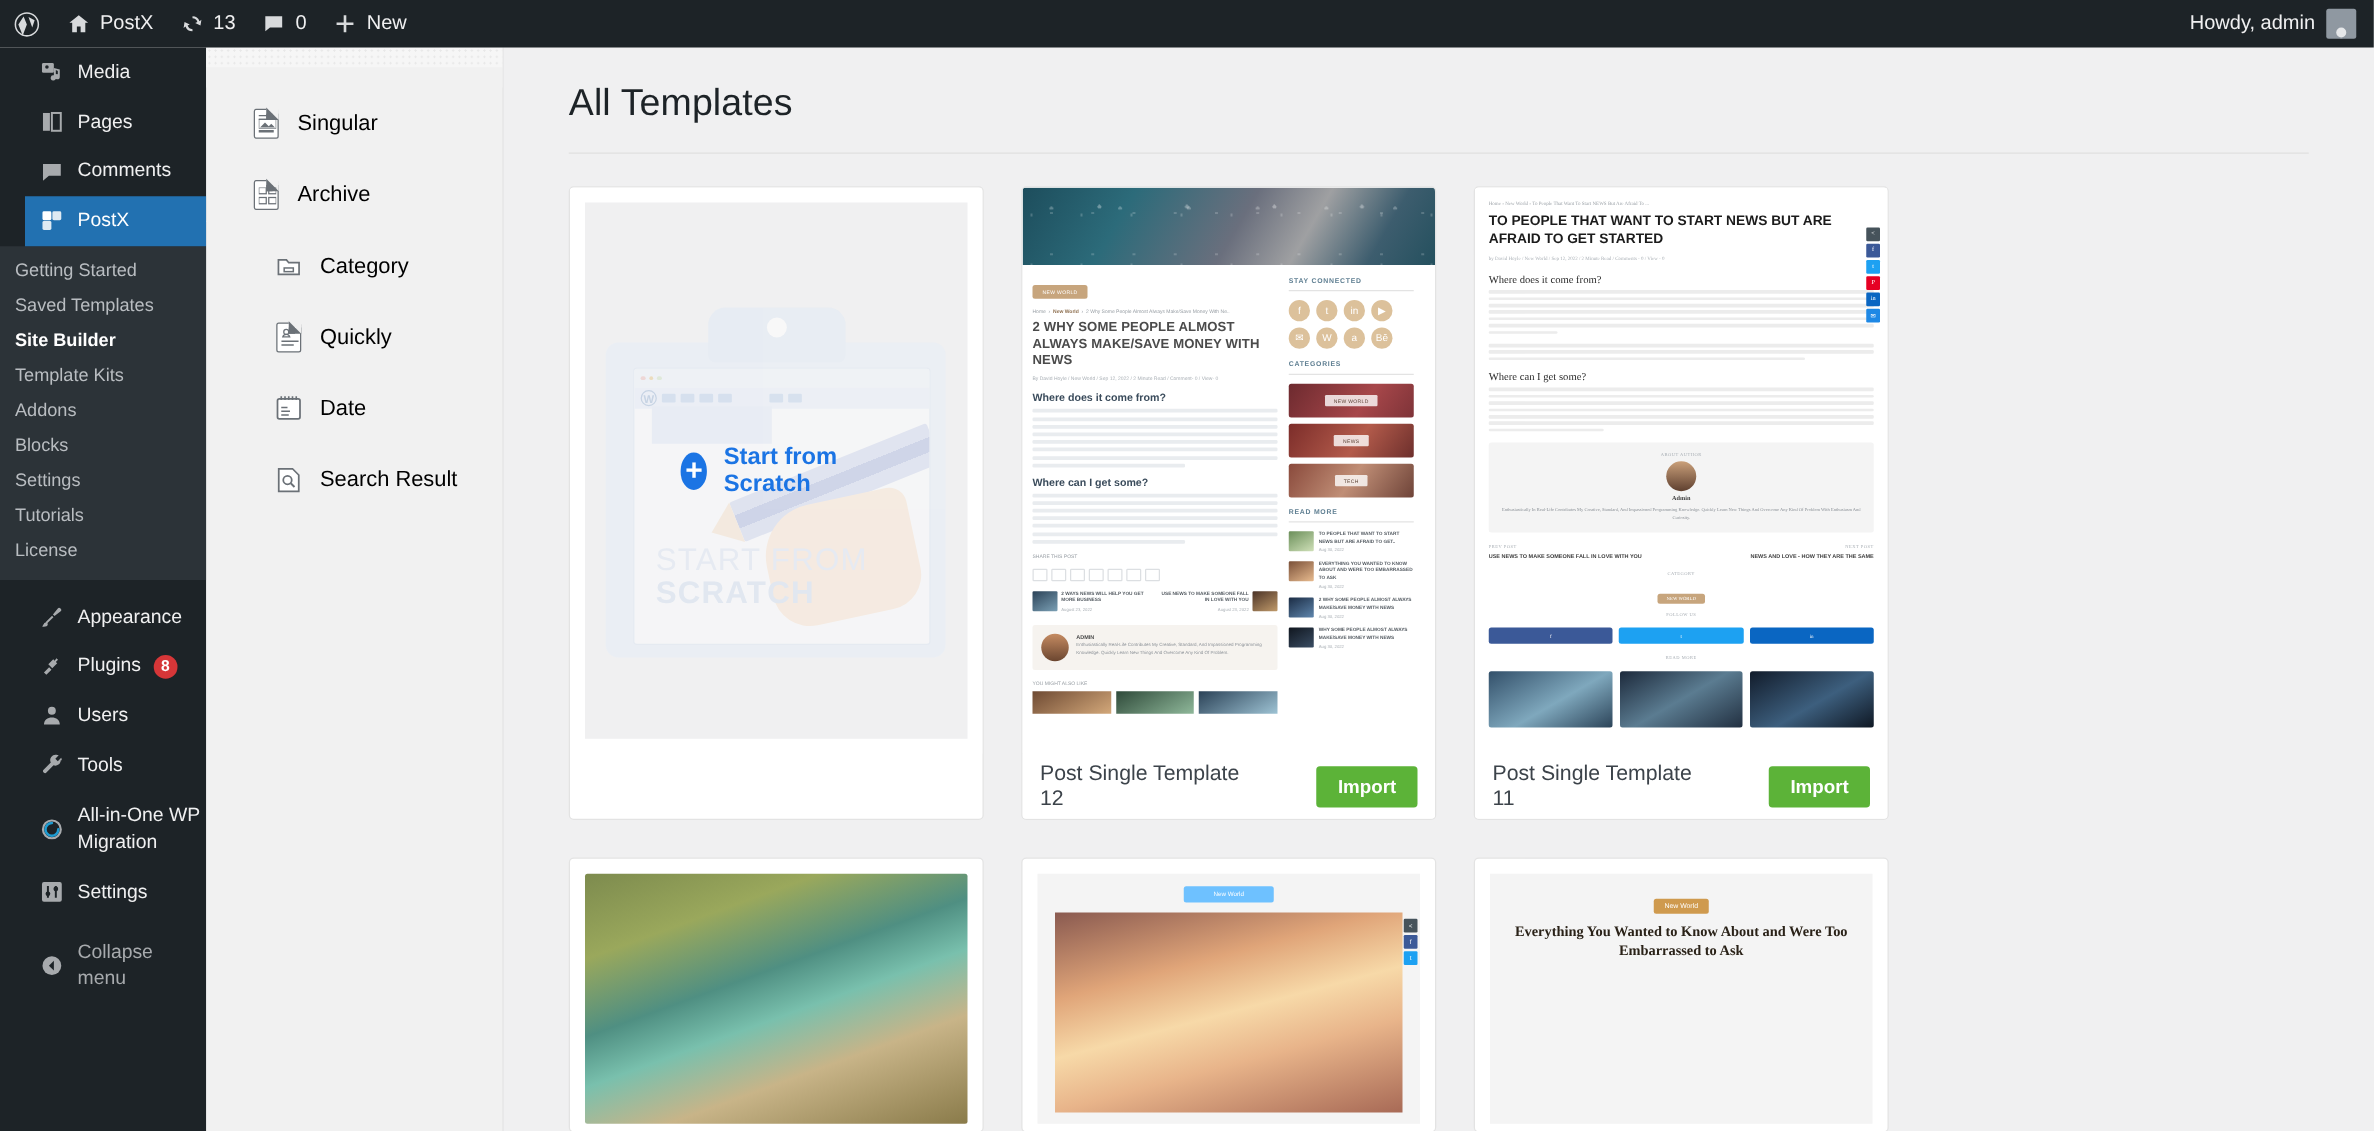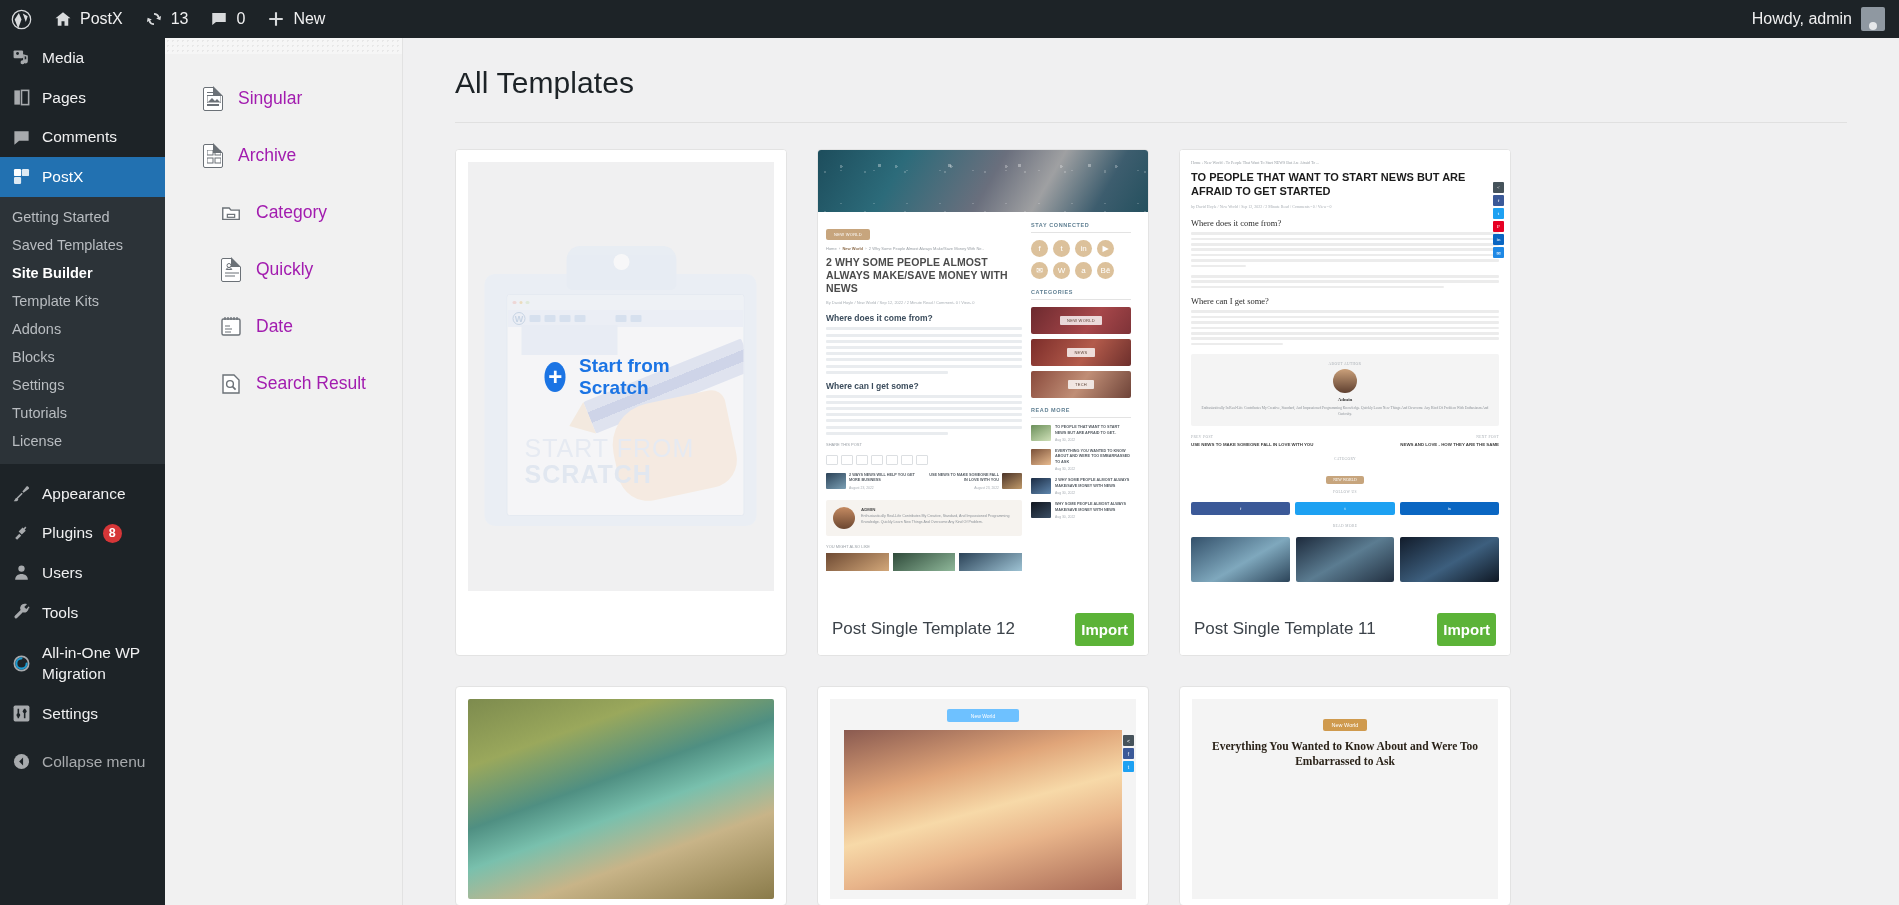--- a/index.html
+++ b/index.html
@@ -31,21 +31,21 @@
   }
   .avatar-sq .head { width: 8px; height: 8px; border-radius: 50%; background: #e5e7e9; margin-bottom: 1px; box-shadow: 0 9px 0 -1px #e5e7e9, 0 10px 0 1px #e5e7e9; }
 
   
   #wpmenu {
     position: absolute; top: 38px; left: 0; width: 165px; height: 867px;
     background: #1d2327; color: #f0f0f1; font-size: 15.5px;
   }
   .menu-row {
     display: flex; align-items: center; gap: 10px;
-    padding: 9px 0 9px 10px; color: #f0f0f1; line-height: 1.4;
+    padding: 9px 0 9px 10px; color: #f0f0f1; line-height: 1.4; margin-left: 20px;
   }
   .menu-row .ico { width: 22px; flex: 0 0 22px; display: flex; align-items: center; justify-content: center; color: #a7aaad; }
   .menu-row.current {
     background: #2271b1; color: #fff; position: relative; font-weight: 400;
   }
   .menu-row.current .ico { color: #fff; }
   .menu-row.current::after {
     content: ""; position: absolute; right: -8px; top: 50%; transform: translateY(-50%);
     border-top: 8px solid transparent; border-bottom: 8px solid transparent;
     border-right: 8px solid #f0f0f1;
@@ -68,21 +68,21 @@
   #typepanel {
     position: absolute; top: 38px; left: 165px; width: 238px; height: 867px;
     background: #f1f1f1; border-right: 1px solid #e2e2e2;
   }
   .tp-strip { height: 16px; background: #f6f6f6;
     background-image: radial-gradient(#e8e8e8 1px, transparent 1px);
     background-size: 5px 5px; }
   .tp-gap { height: 16px; background: #f1f1f1; }
   .tp-item {
     display: flex; align-items: center; gap: 13px;
-    height: 57px; padding-left: 36px; font-size: 17.5px; color: #a21caf;
+    height: 57px; padding-left: 36px; font-size: 17.5px; color: #000000;
     cursor: default;
   }
   .tp-item.active { background: #fff; color: #2271b1; }
   .tp-item.indent { padding-left: 54px; }
   .tp-ico { width: 24px; height: 26px; flex: 0 0 24px; display: flex; align-items: center; justify-content: center; }
 
   
   .docico { width: 20px; height: 24px; border: 1.4px solid #6b7177; border-radius: 2px; position: relative; background: #fff; }
   .docico::before { content: ""; position: absolute; top: -1.4px; right: -1.4px; border-width: 5px; border-style: solid; border-color: #f1f1f1 #f1f1f1 #6b7177 #6b7177; }
   .docico i { position: absolute; left: 3px; right: 3px; height: 1.4px; background: #6b7177; display: block; }
@@ -107,21 +107,21 @@
     overflow: hidden; display: flex; flex-direction: column;
   }
   .card-preview { height: 453px; overflow: hidden; position: relative; background: #fff; }
   .card-foot {
     height: 52px; display: flex; align-items: center; justify-content: space-between;
     padding: 0 14px; background: #fff; gap: 48px;
   }
   .card-name { font-size: 17px; color: #3c434a; }
   .import-btn {
     background: #5cb338; color: #fff; border: 0; border-radius: 3px;
-    font-size: 15px; font-weight: bold; padding: 8px 6px; cursor: pointer;
+    font-size: 15px; font-weight: bold; padding: 8px 17px; cursor: pointer;
     font-family: "Liberation Sans", sans-serif;
   }
 
   
   .scratch { position: relative; background: #fff; padding: 12px; }
   .scratch-inner {
     position: absolute; inset: 12px; background: #f0f0f1;
     display: flex; align-items: center; justify-content: center; overflow: hidden;
   }
   .scratch-art {

